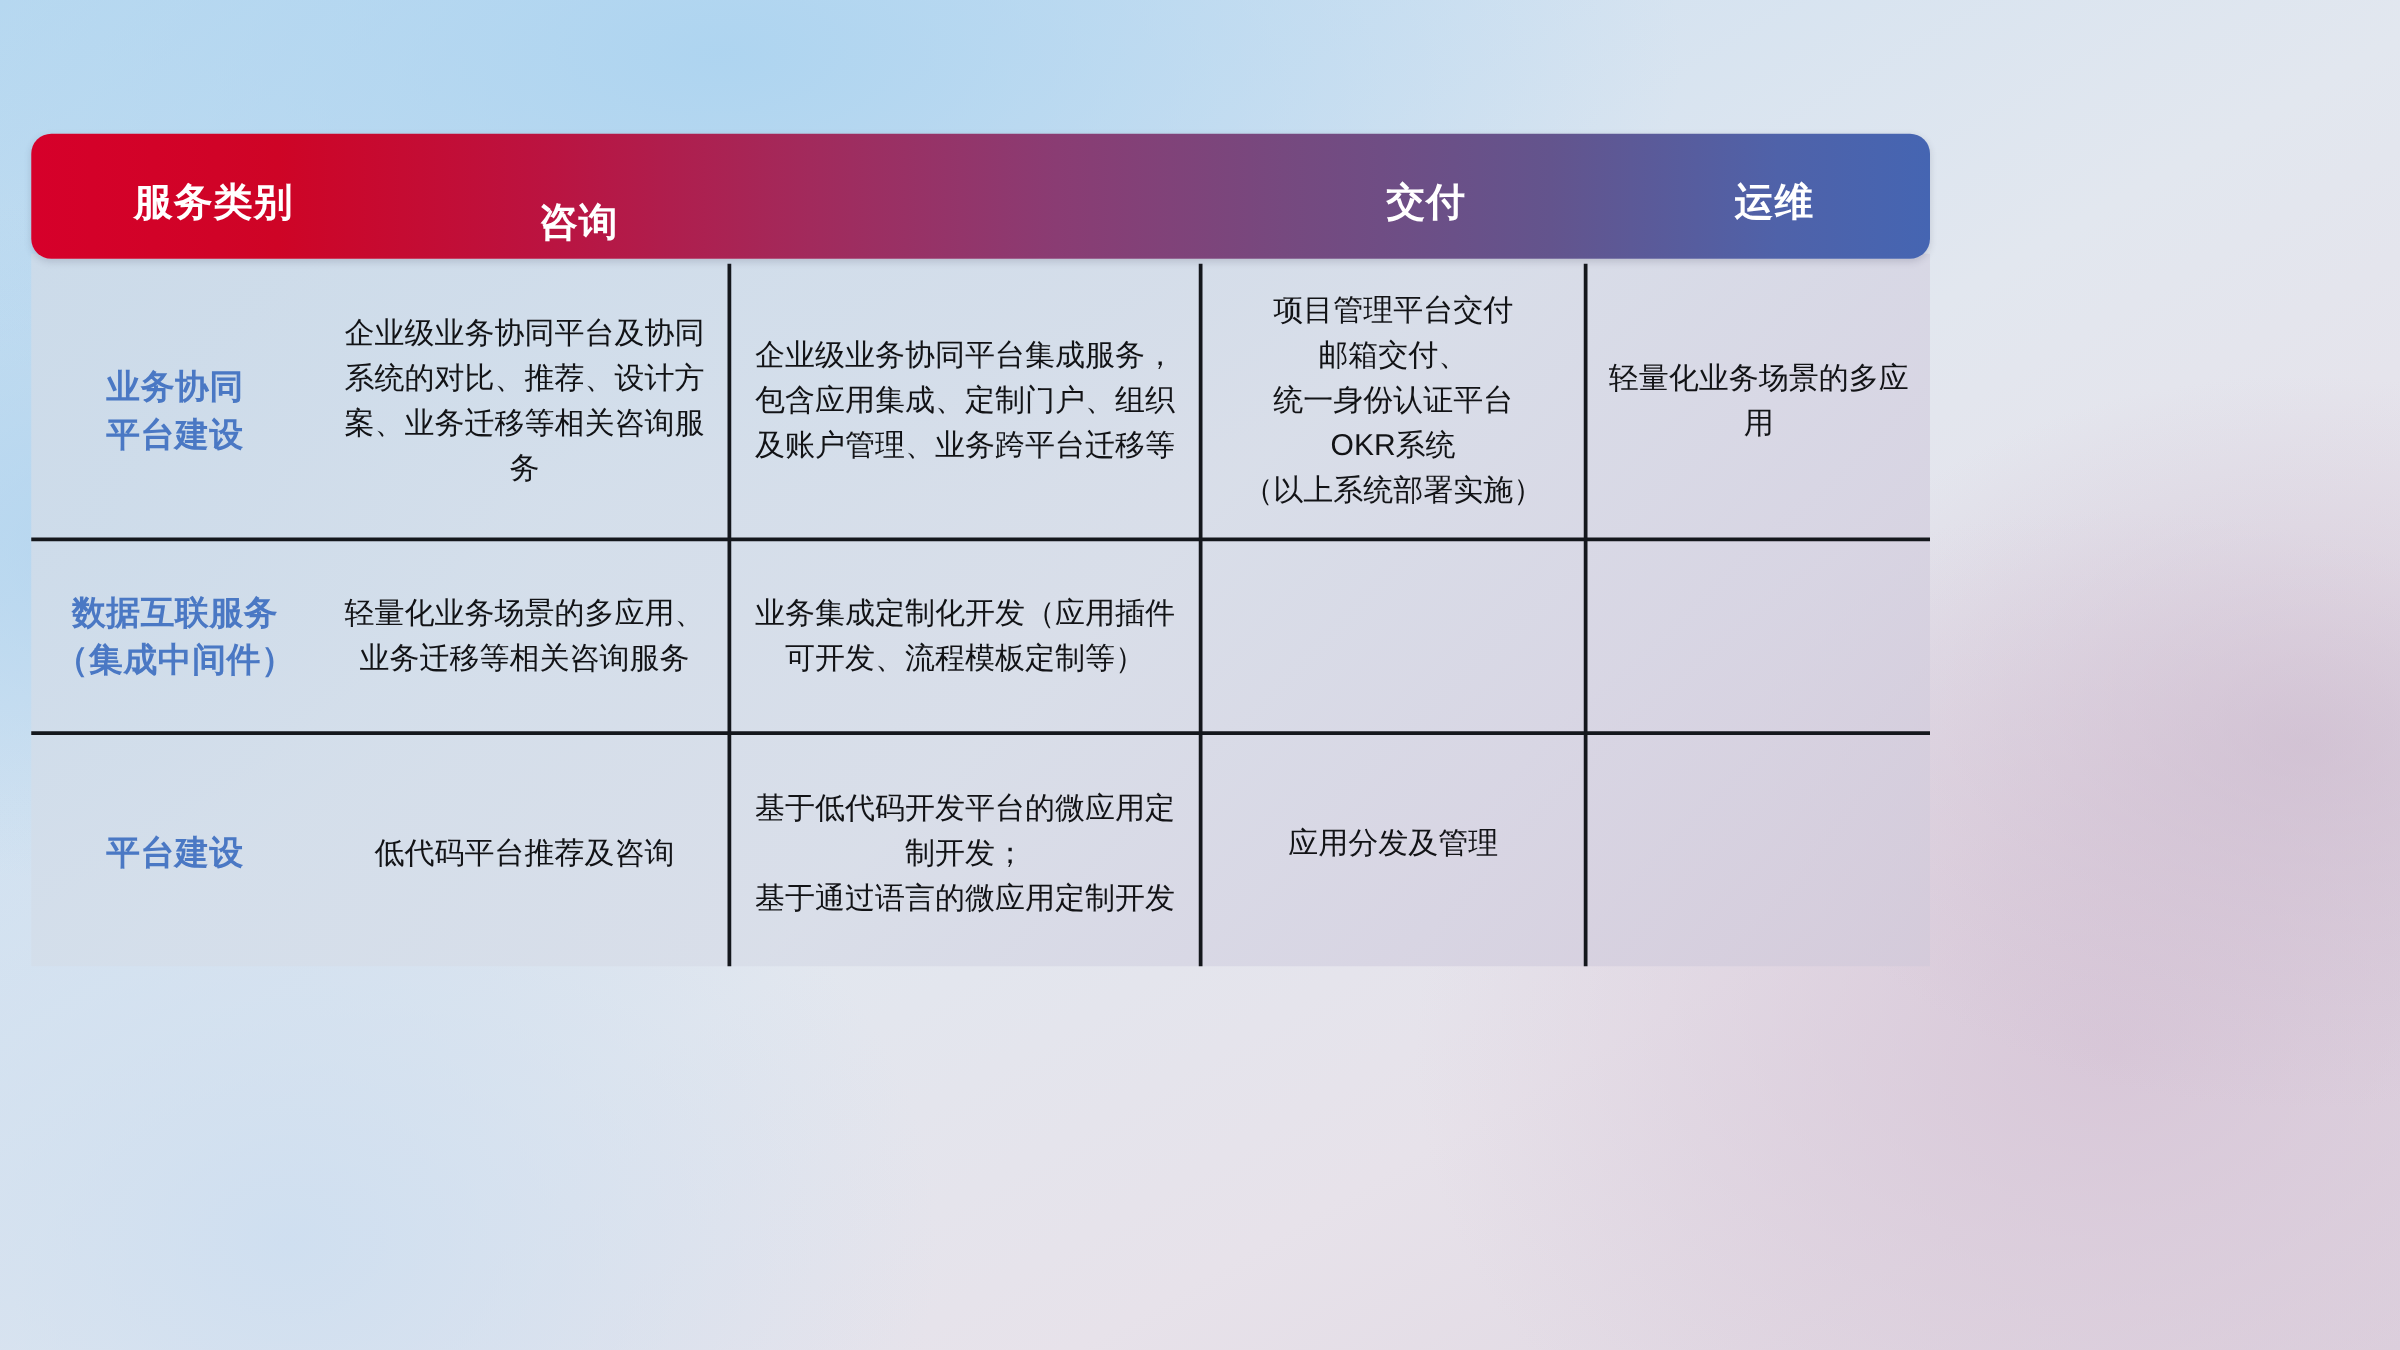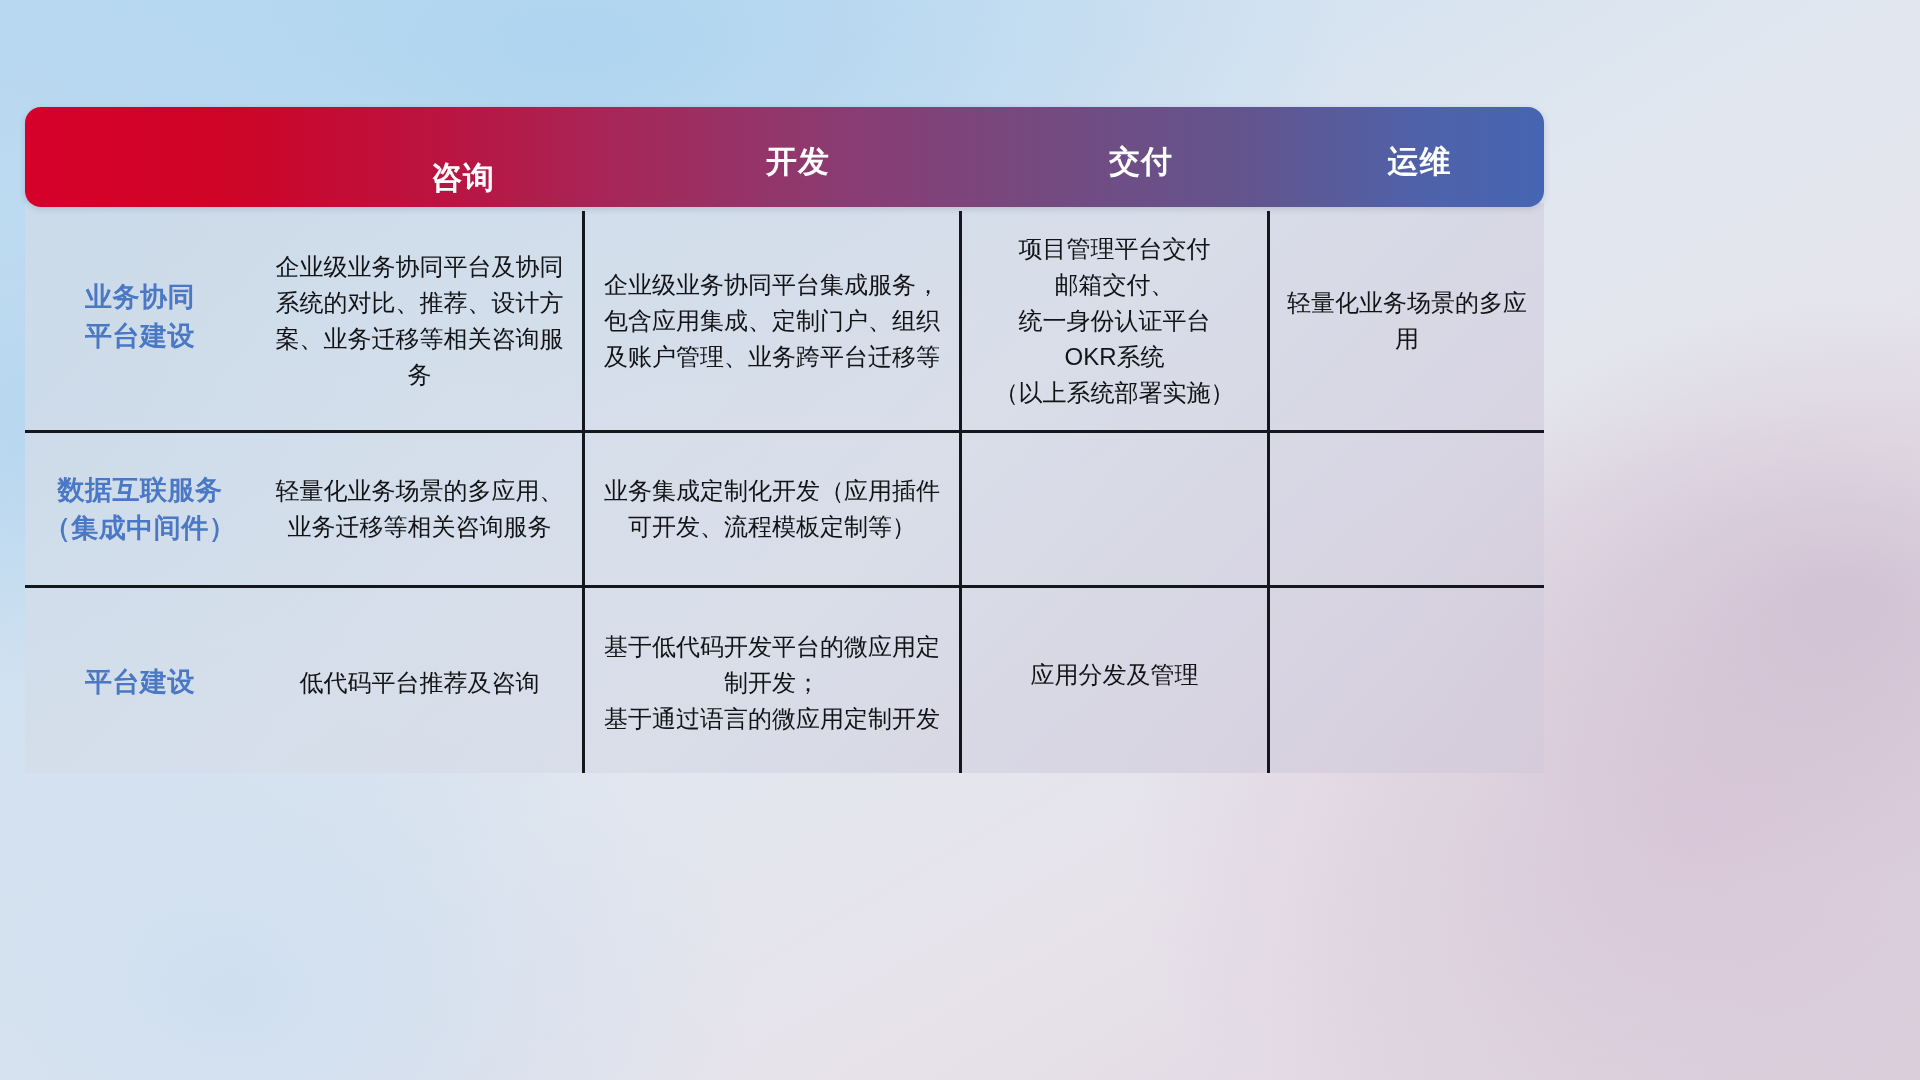--- a/index.html
+++ b/index.html
@@ -132,34 +132,34 @@
 </head>
 <body>
 
 <div id="bg"></div>
 
 <div id="table-wrap">
 
   <div id="body-panel"></div>
 
   <div id="header-row">
+    <div class="hcell" style="position:absolute;left:0px;   width:292px; top:34px;">服务类别</div>
     <div class="hcell" style="position:absolute;left:292px; width:292px; top:34px;margin-top:16px;">咨询</div>
-    <div class="hcell" style="position:absolute;left:584px; width:378px; top:34px;">开发</div>
     <div class="hcell" style="position:absolute;left:962px; width:308px; top:34px;">交付</div>
     <div class="hcell" style="position:absolute;left:1270px;width:249px; top:34px;">运维</div>
   </div>
 
   <div class="vline" style="left:557px;  height:562px;"></div>
   <div class="vline" style="left:934px;  height:562px;"></div>
   <div class="vline" style="left:1242px; height:562px;"></div>
 
   <div class="hline" style="top:323px;"></div>
   <div class="hline" style="top:478px;"></div>
 
-  <div class="cell cat-label" style="left: 0px; top: 100px; width: 230px; height: 219px; white-space: pre-line;">业务协同
+  <div class="cell cat-label" style="left: 0px; top: 112px; width: 230px; height: 219px; white-space: pre-line;">业务协同
 平台建设</div>
   <div class="cell body-text" style="left:232px;  top:104px; width:325px; height:219px;">企业级业务协同平台及协同系统的对比、推荐、设计方案、业务迁移等相关咨询服务</div>
   <div class="cell body-text" style="left:560px;  top:104px; width:374px; height:219px;">企业级业务协同平台集成服务，包含应用集成、定制门户、组织及账户管理、业务跨平台迁移等</div>
   <div class="cell body-text" style="left: 937px; top: 104px; width: 305px; height: 219px; white-space: pre-line;">项目管理平台交付
 邮箱交付、
 统一身份认证平台
 OKR系统
 （以上系统部署实施）</div>
   <div class="cell body-text" style="left:1245px; top:104px; width:274px; height:219px;">轻量化业务场景的多应用</div>
 

